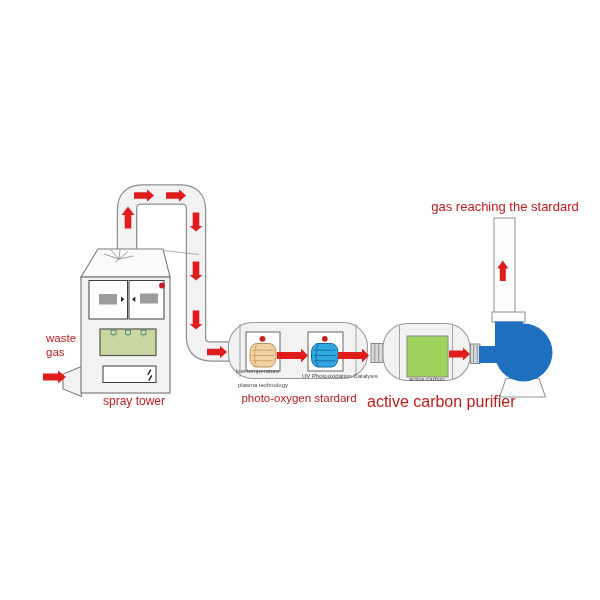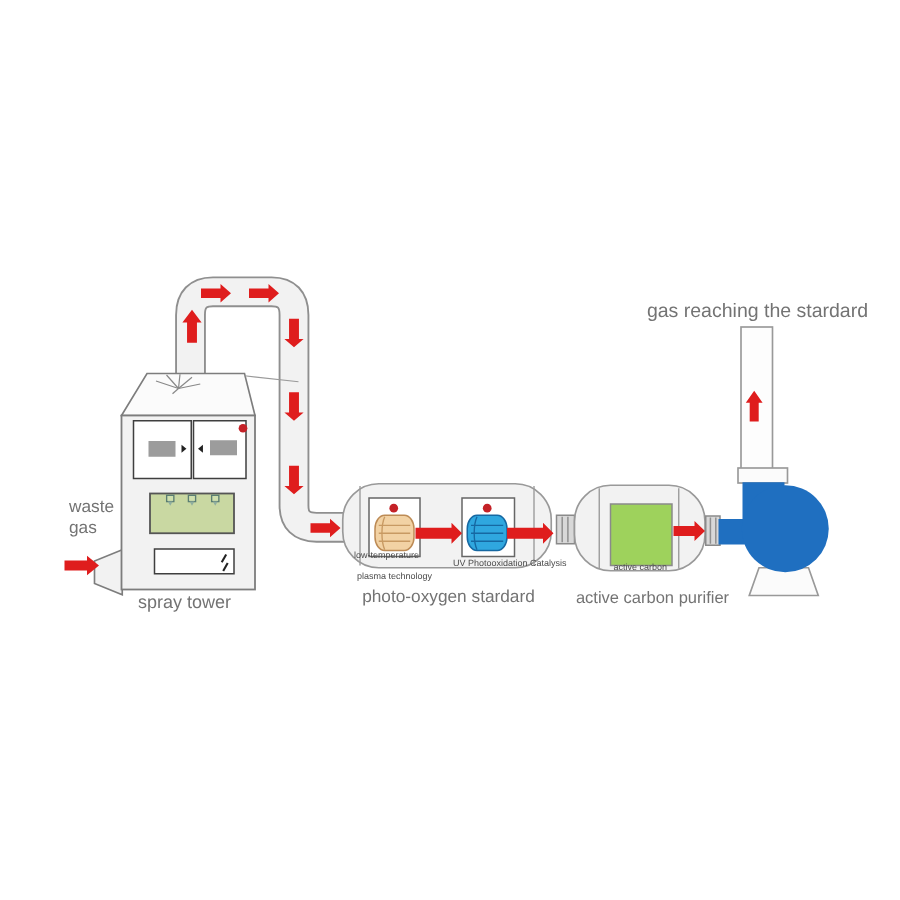--- a/index.html
+++ b/index.html
@@ -1,28 +1,28 @@
 <!DOCTYPE html>
 <html><head>
 <meta charset="utf-8">
 <style>
   html,body{margin:0;padding:0;background:#ffffff;}
   #stage{
     position:relative;width:600px;height:600px;background:#ffffff;overflow:hidden;
     font-family:"Liberation Sans", sans-serif;
   }
   #stage svg{position:absolute;left:0;top:0;}
-  .lbl{position:absolute;color:#737373;white-space:nowrap;}
+  .lbl{position:absolute;color:#b91c1c;white-space:nowrap;}
   .lbl-big{font-size:12px;}
   .lbl-tiny{font-size:6px;color:#4a4a4a;letter-spacing:0;}
   .center{text-align:center;}
   #waste-gas-label{left:46px;top:331px;font-size:11.5px;line-height:1.25;white-space:pre-line;}
-  #spray-tower-label{left:76px;top:394px;width:94px;}
+  #spray-tower-label{left:87px;top:394px;width:94px;}
   #photo-oxygen-label{left:236px;top:392px;width:126px;font-size:11.5px;}
-  #active-carbon-purifier-label{left:367px;top:393px;width:136px;font-size:11px;}
+  #active-carbon-purifier-label{left:367px;top:393px;width:136px;font-size:16px;}
   #gas-standard-label{left:417px;top:199px;width:176px;font-size:13px;}
   #low-temperature-label{left:236px;top:368px;}
   #plasma-technology-label{left:238px;top:382px;}
   #uv-photooxidation-label{left:302px;top:373px;}
   #active-carbon-label{left:409px;top:376px;}
 </style>
 </head>
 <body>
 
 <div id="stage">

